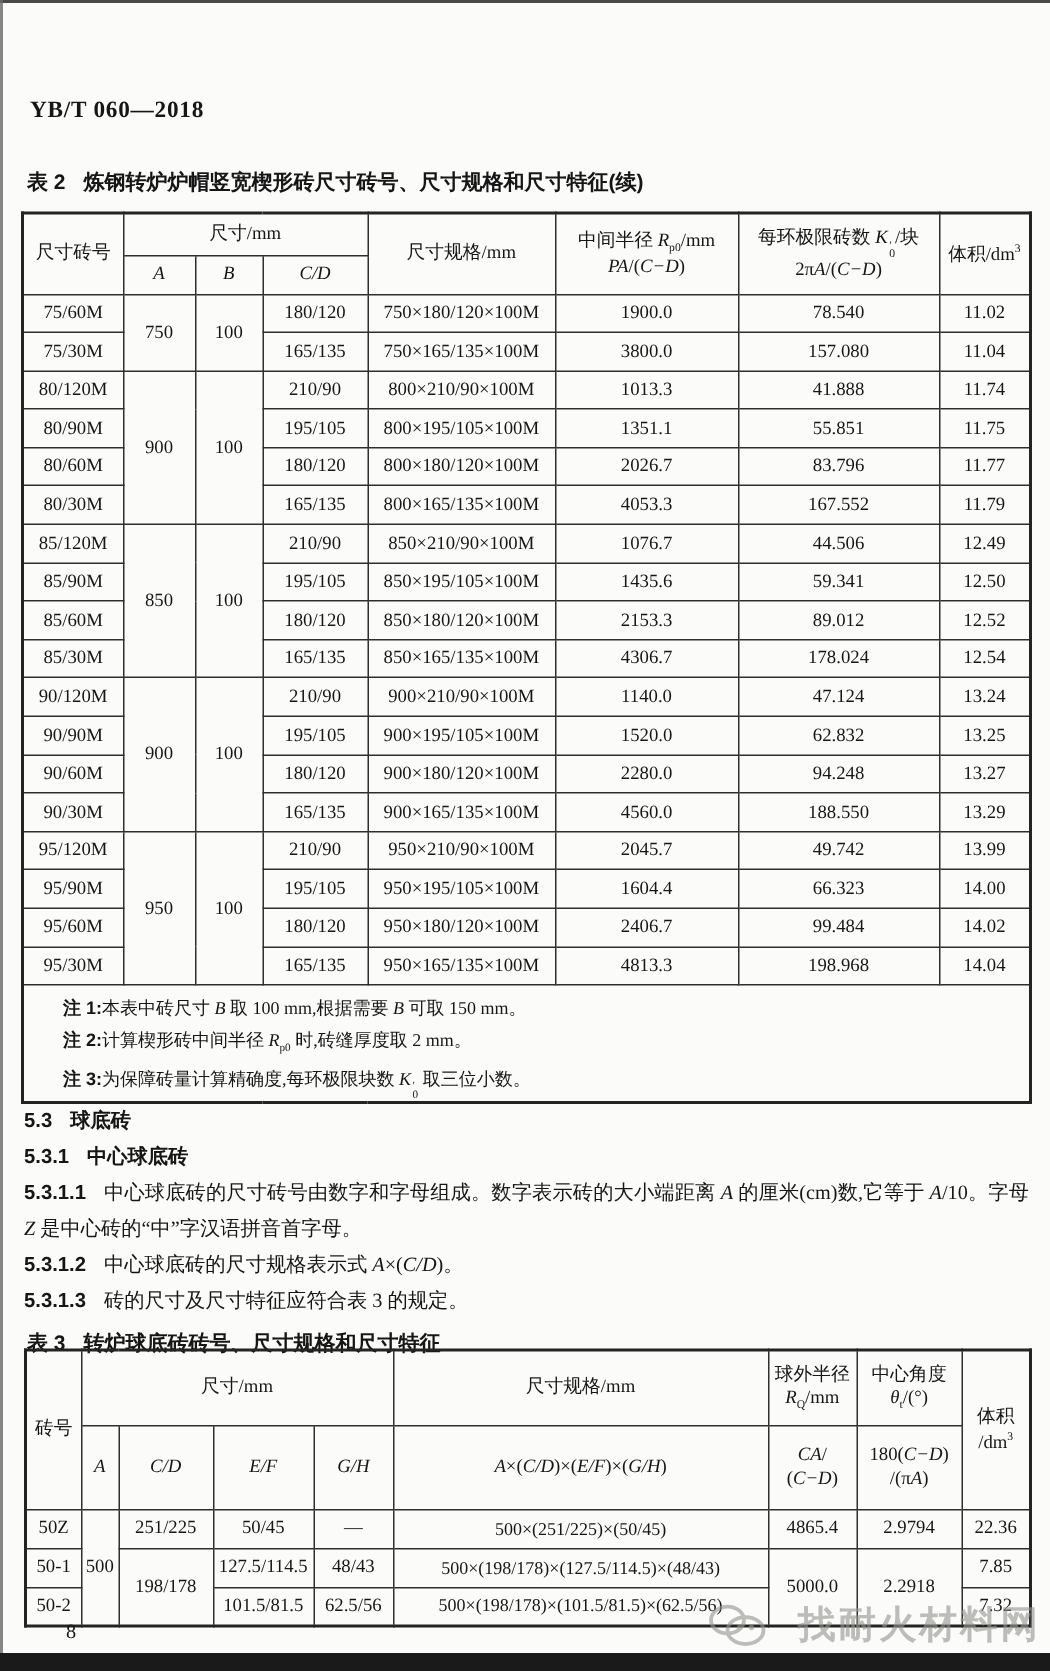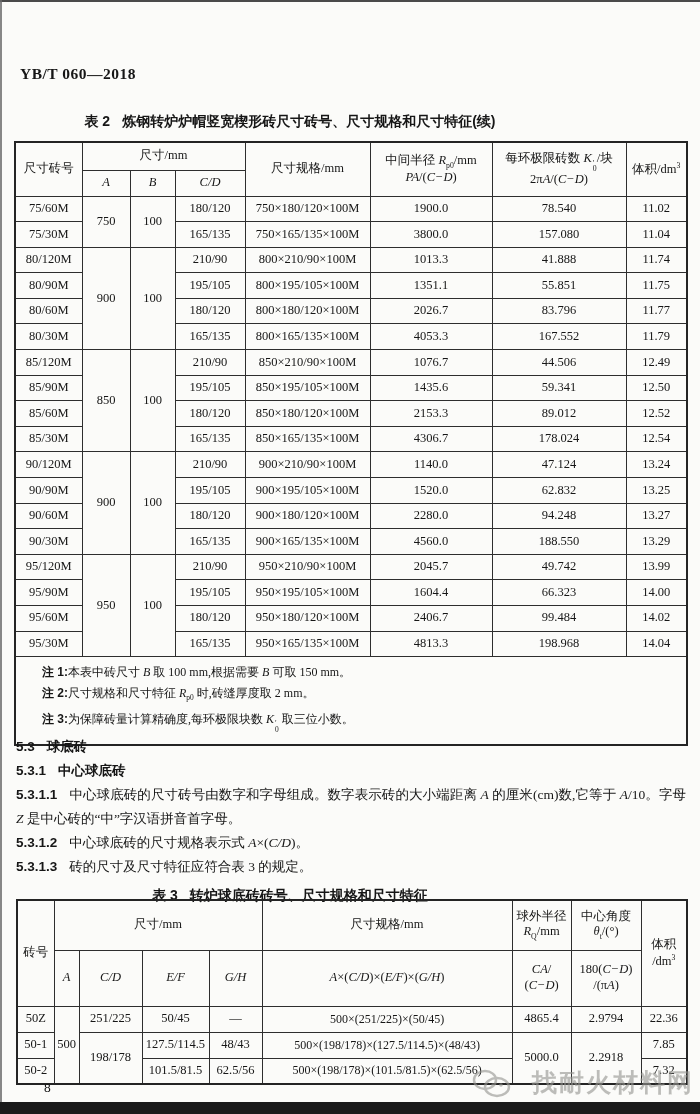--- a/index.html
+++ b/index.html
@@ -9,21 +9,21 @@
     background:#fbfbf9; overflow:hidden;
     font-family:"Liberation Serif","DejaVu Serif",serif;
     color:#161616;
   }
   .top-rule  { position:absolute; left:0; top:0; width:700px; height:2px; background:#4a4a4a; }
   .left-rule { position:absolute; left:0; top:0; width:2px; height:1114px; background:#6a6a6a; opacity:.8; }
   .bottom-bar{ position:absolute; left:0; top:1102px; width:700px; height:12px; background:#1a1a1a; }
 
   .doc-code { position:absolute; left:20px; top:65px; font-size:15.5px; font-weight:bold; letter-spacing:.5px; }
 
-  .tbl-title { position:absolute; left:0; width:580px; text-align:center;
+  .tbl-title { position:absolute; left:18px; width:580px; 
     font-family:"Liberation Sans","DejaVu Sans",sans-serif; font-weight:bold; font-size:14px; }
   .tbl-title .lbl { margin-right:12px; }
   .t2-title { top:113px; }
   .t3-title { top:871px;margin-top:16px; }
 
   table { position:absolute; border-collapse:collapse; table-layout:fixed; }
   th,td { border:1px solid #2e2e2e; text-align:center; vertical-align:middle;
           font-weight:normal; font-size:12.5px; padding:0; line-height:1.25; overflow:hidden; }
   table { border:2px solid #242424; }
 
@@ -38,21 +38,21 @@
   .t3 tbody tr { height:26px; }
   .t3 td.spec { font-size:12px; }
 
   .it { font-style:italic; }
   .bd { font-weight:bold; font-family:"Liberation Sans","DejaVu Sans",sans-serif; }
   sub,sup { font-size:.62em; }
   .ss { display:inline-flex; flex-direction:column; align-items:flex-start;
         vertical-align:-0.5em; line-height:.75; font-size:.62em; margin-left:1px; }
   .fline { display:block; }
 
-  .notes-cell { text-align:left; padding:5px 10px 12px 26px; font-size:12px; }
+  .notes-cell { text-align:left; padding:5px 10px 2px 26px; font-size:12px; }
   .note-line { line-height:21px; white-space:nowrap; }
 
   .sec { position:absolute; left:16px; top:735px; width:670px; font-size:13.5px; }
   .sec .row { line-height:24px; }
   .sec .num { font-family:"Liberation Sans","DejaVu Sans",sans-serif; font-weight:bold; margin-right:12px; }
   .sec .head-txt { font-family:"Liberation Sans","DejaVu Sans",sans-serif; font-weight:bold; }
   .sec p.body { line-height:24px; text-align:justify; }
 
   .page-num { position:absolute; left:44px; top:1080px; font-size:13.5px; }
 
@@ -260,21 +260,21 @@
           <td>95/30M</td>
           <td>165/135</td>
           <td>950×165/135×100M</td>
           <td>4813.3</td>
           <td>198.968</td>
           <td>14.04</td>
         </tr>
         <tr>
           <td colspan="8" class="notes-cell">
             <div class="note-line"><span class="bd">注 1:</span><span>本表中砖尺寸 </span><span class="it">B</span><span> 取 100 mm,根据需要 </span><span class="it">B</span><span> 可取 150 mm。</span></div>
-            <div class="note-line"><span class="bd">注 2:</span><span>尺寸规格和尺寸特征 </span><span class="it">R</span><sub>p0</sub><span> 时,砖缝厚度取 2 mm。</span></div>
+            <div class="note-line"><span class="bd">注 2:</span><span>计算楔形砖中间半径 </span><span class="it">R</span><sub>p0</sub><span> 时,砖缝厚度取 2 mm。</span></div>
             <div class="note-line"><span class="bd">注 3:</span><span>为保障砖量计算精确度,每环极限块数 </span><span class="it">K</span><span class="ss">
                 <span>′</span>
                 <span>0</span>
               </span><span> 取三位小数。</span></div>
           </td>
         </tr>
       </tbody>
   </table>
 
   <div class="sec">

